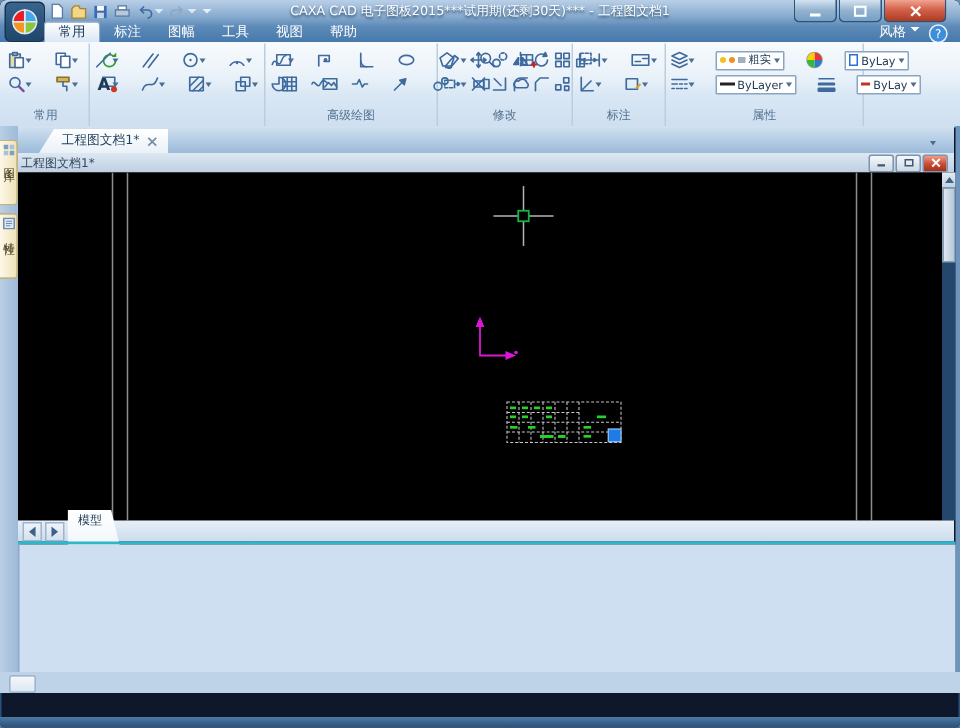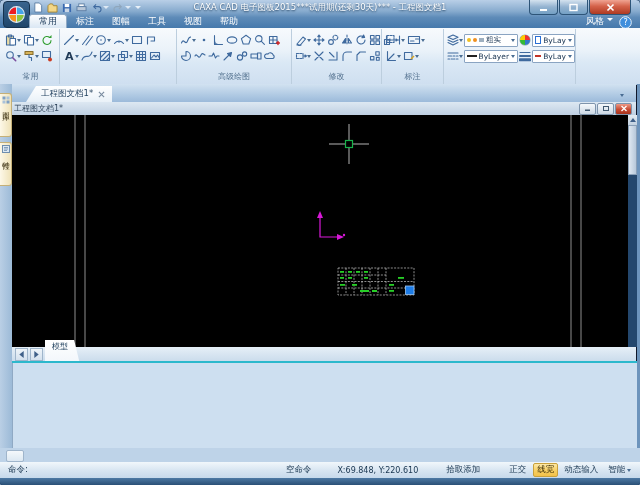--- a/index.html
+++ b/index.html
@@ -29,21 +29,21 @@
                border:1px solid #8fa9c4;border-bottom:none;border-radius:3px 3px 0 0;}
   .stylebtn{position:absolute;right:27px;top:15px;font-size:9px;color:#fff;display:flex;
             gap:3px;align-items:flex-start;}
   .carw{width:0;height:0;border:3px solid transparent;border-top:3.5px solid #fff;margin-top:3px;}
   .helpbtn{position:absolute;right:8px;top:14px;width:13px;height:13px;}
   
   .ribbon{position:absolute;left:0;top:28px;width:640px;height:56px;
           background:linear-gradient(#f7fafd,#eaf2f9 40%,#dae8f5 62%,#cfdff0);
           border-bottom:1px solid #aec4da;}
   .rgroup{position:absolute;top:1px;bottom:0;border-right:1px solid #bccede;padding-top:3px;box-sizing:border-box;}
-  .irow{display:flex;align-items:center;height:16px;padding-left:2px;gap:0;}
+  .irow{display:flex;align-items:center;height:16px;padding-left:2px;gap:13px;}
   .glabel{position:absolute;bottom:2px;left:0;right:0;text-align:center;font-size:8px;color:#53718f;}
   .it{display:inline-flex;align-items:center;padding:0 1px;border-radius:2px;}
   .it svg{width:12px;height:12px;}
   .it svg *{stroke:#3f6a9e;fill:none;stroke-width:1.1;stroke-linecap:round;stroke-linejoin:round;}
   .car{width:0;height:0;border:2.5px solid transparent;border-top:3px solid #4a6d93;margin-top:3px;}
   .combo{display:flex;align-items:center;height:13px;background:#fff;border:1px solid #8aa4c2;
          font-size:7.5px;color:#223c58;padding:0 2px;gap:2px;border-radius:1px;box-sizing:border-box;white-space:nowrap;}
   .combo .car{margin-left:auto;}
   .dotY{width:4px;height:4px;border-radius:50%;background:#f0c020;}
   .dotO{width:4px;height:4px;border-radius:50%;background:#f09020;}
@@ -590,20 +590,21 @@
               <path d="M1 6h10" style="stroke-width:2;"></path>
               <path d="M1 9.8h10" style="stroke-width:3;"></path>
             </svg>
           </span>
         <div class="combo" style="width:43px;">
           <span class="lnR"></span>
           <span>ByLay</span>
             <i class="car"></i>
         </div>
       </div>
+      <div class="glabel">属性</div>
     </div>
   </div>
 
   <div class="docbar">
     <div class="dtab">
       <span>工程图文档1*</span>
       <svg width="7" height="7" viewBox="0 0 8 8">
           <path d="M1 1l6 6M7 1L1 7" stroke="#7a8ca0" stroke-width="1.3"></path>
         </svg>
     </div>
@@ -729,28 +730,15 @@
     </div>
     <div class="stab" style="top:58px;height:44px;">
       <svg width="8" height="8" viewBox="0 0 8 8">
           <rect x="0.5" y="0.5" width="7" height="7" fill="#dce8f2" stroke="#6f8eae"></rect>
           <path d="M2 2.5h4M2 4h4M2 5.5h3" stroke="#6f8eae" stroke-width="0.8"></path>
         </svg>
       <span class="vtxt">特性</span>
     </div>
   </div>
 
-  <div class="statusbar">
-    <span>命令:</span>
-    <span style="margin-left:258px;">空命令</span>
-    <span style="margin-left:26px;font-size:8px;">X:69.848, Y:220.610</span>
-    <span style="margin-left:28px;">拾取添加</span>
-    <span class="tgl" style="margin-left:26px;">正交</span>
-    <span class="tgl on" style="margin-left:4px;">线宽</span>
-    <span class="tgl" style="margin-left:3px;">动态输入</span>
-    <span class="tgl" style="margin-left:4px;display:flex;align-items:center;gap:2px;">
-        <span>智能</span>
-        <i class="car"></i>
-      </span>
-  </div>
 
   <div class="bottomframe"></div>
 </div>
 
 </body></html>

